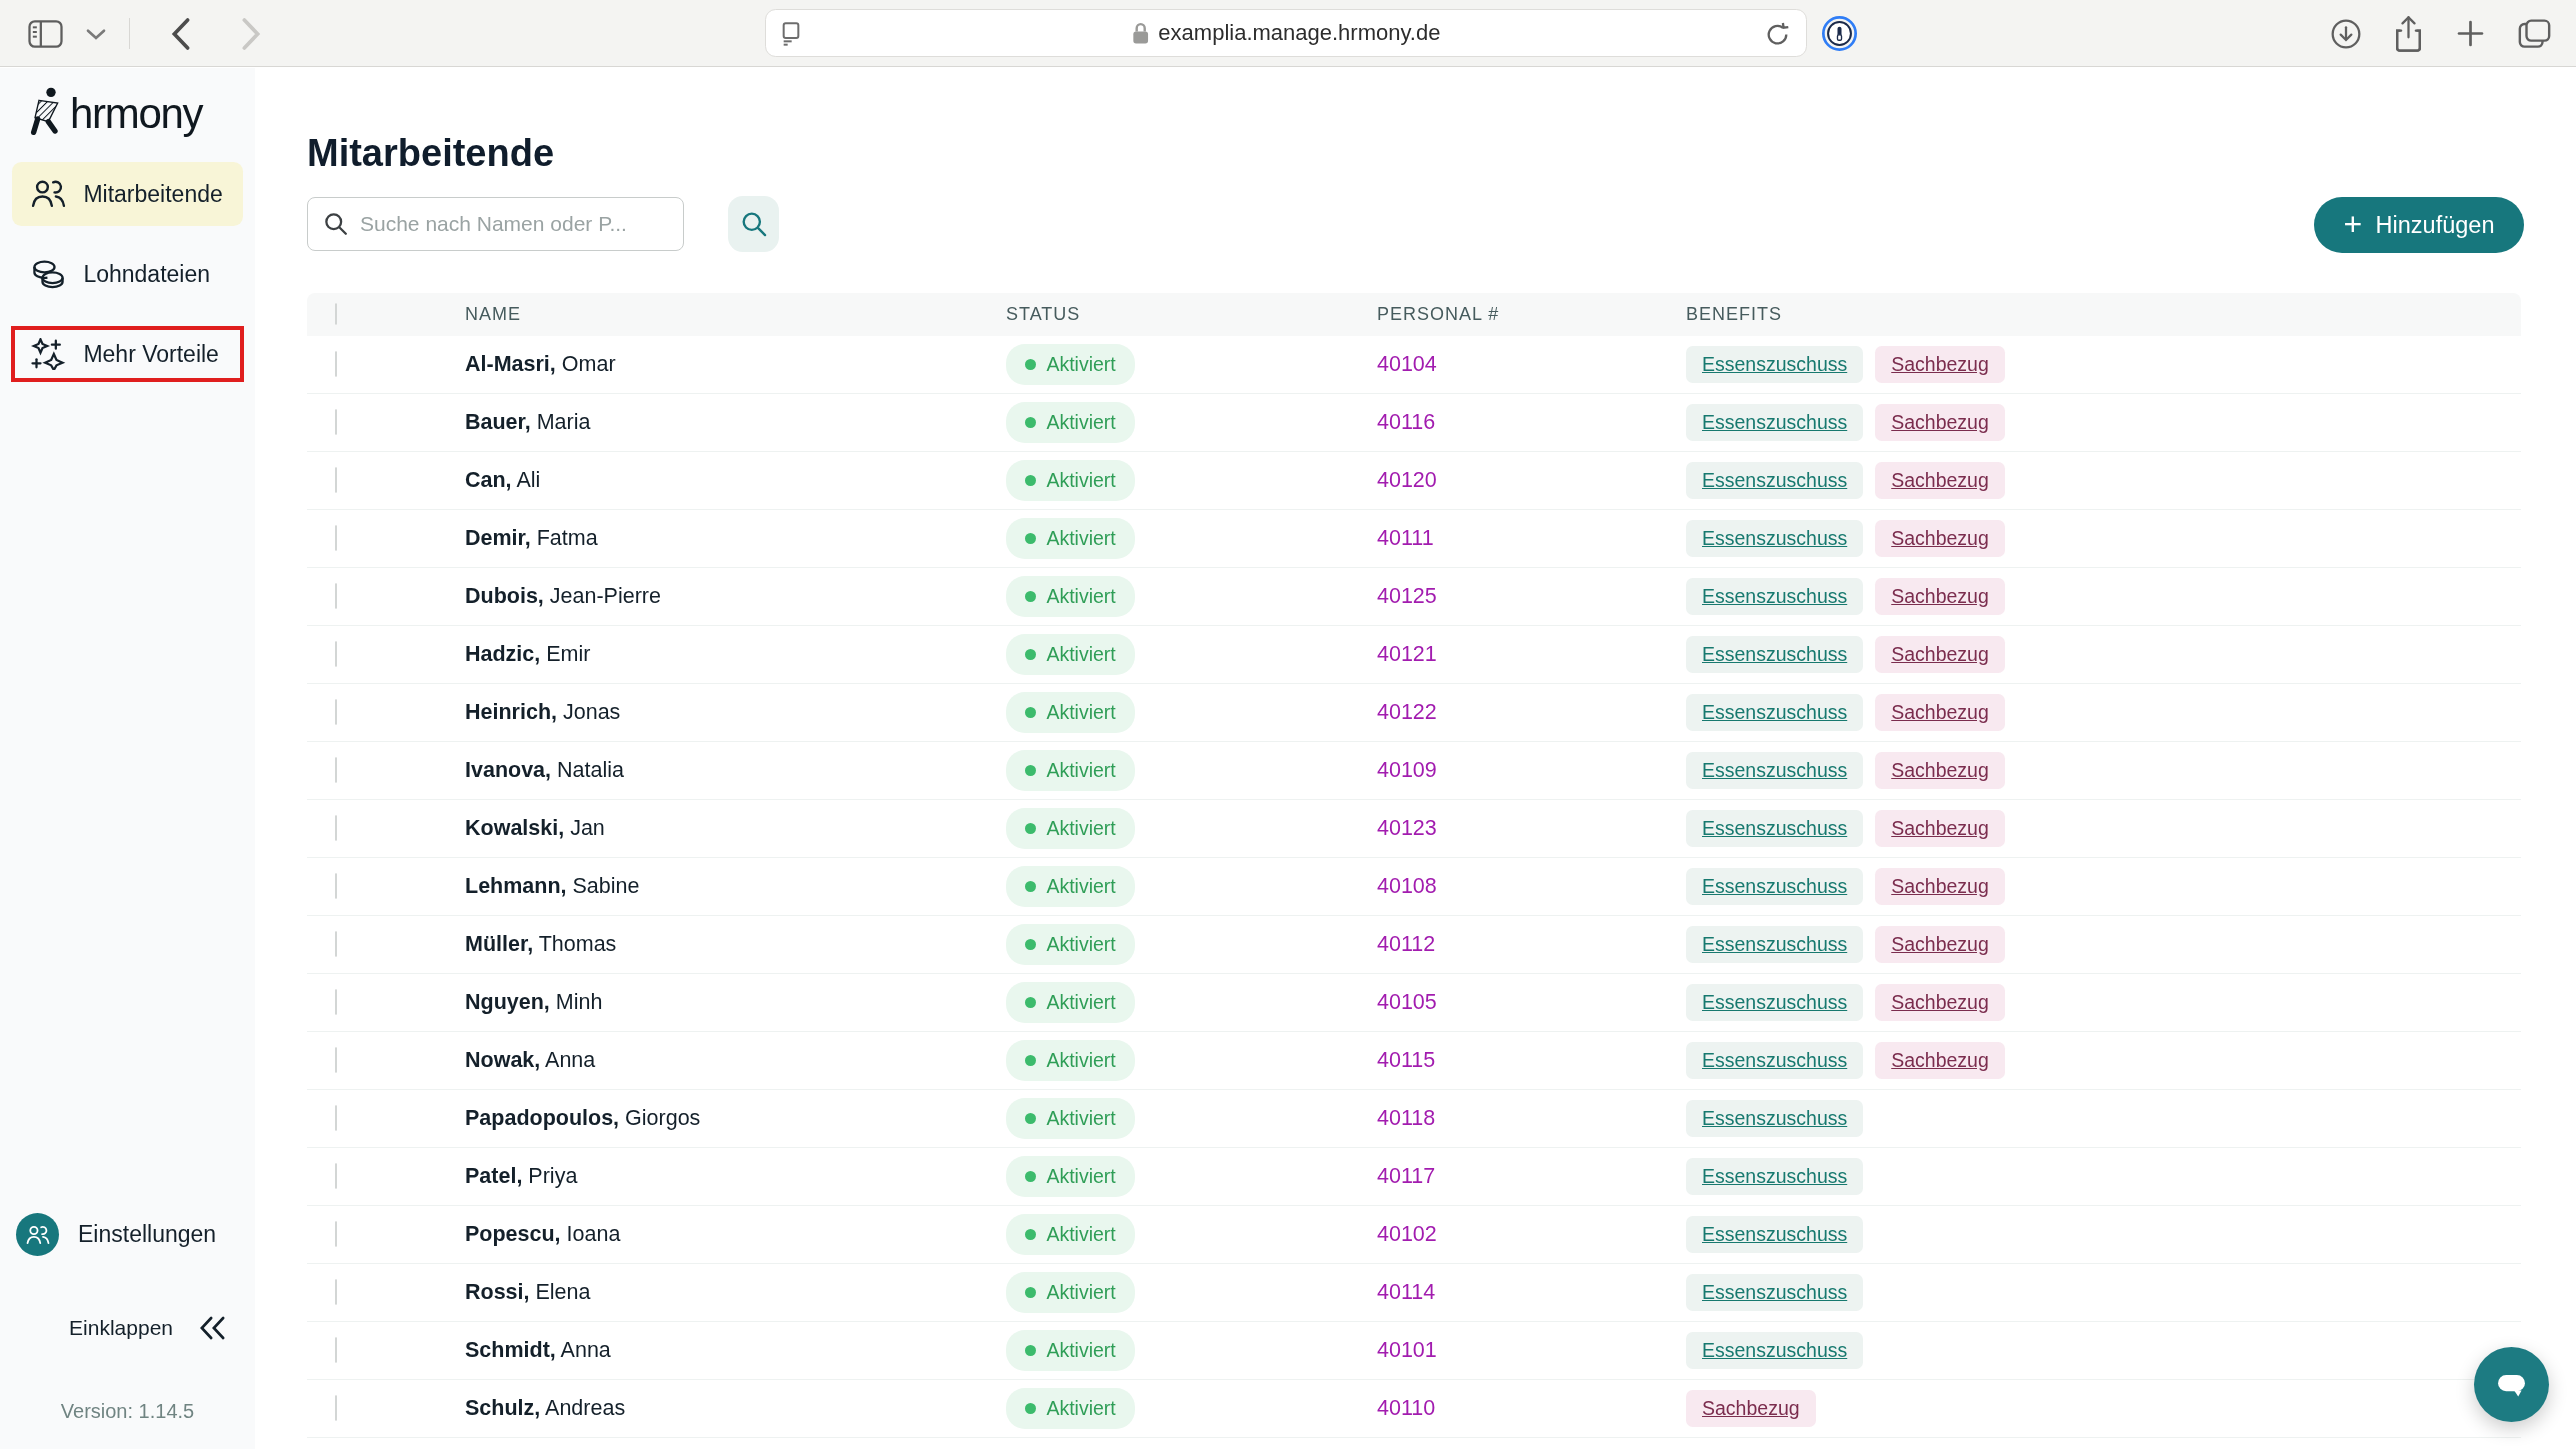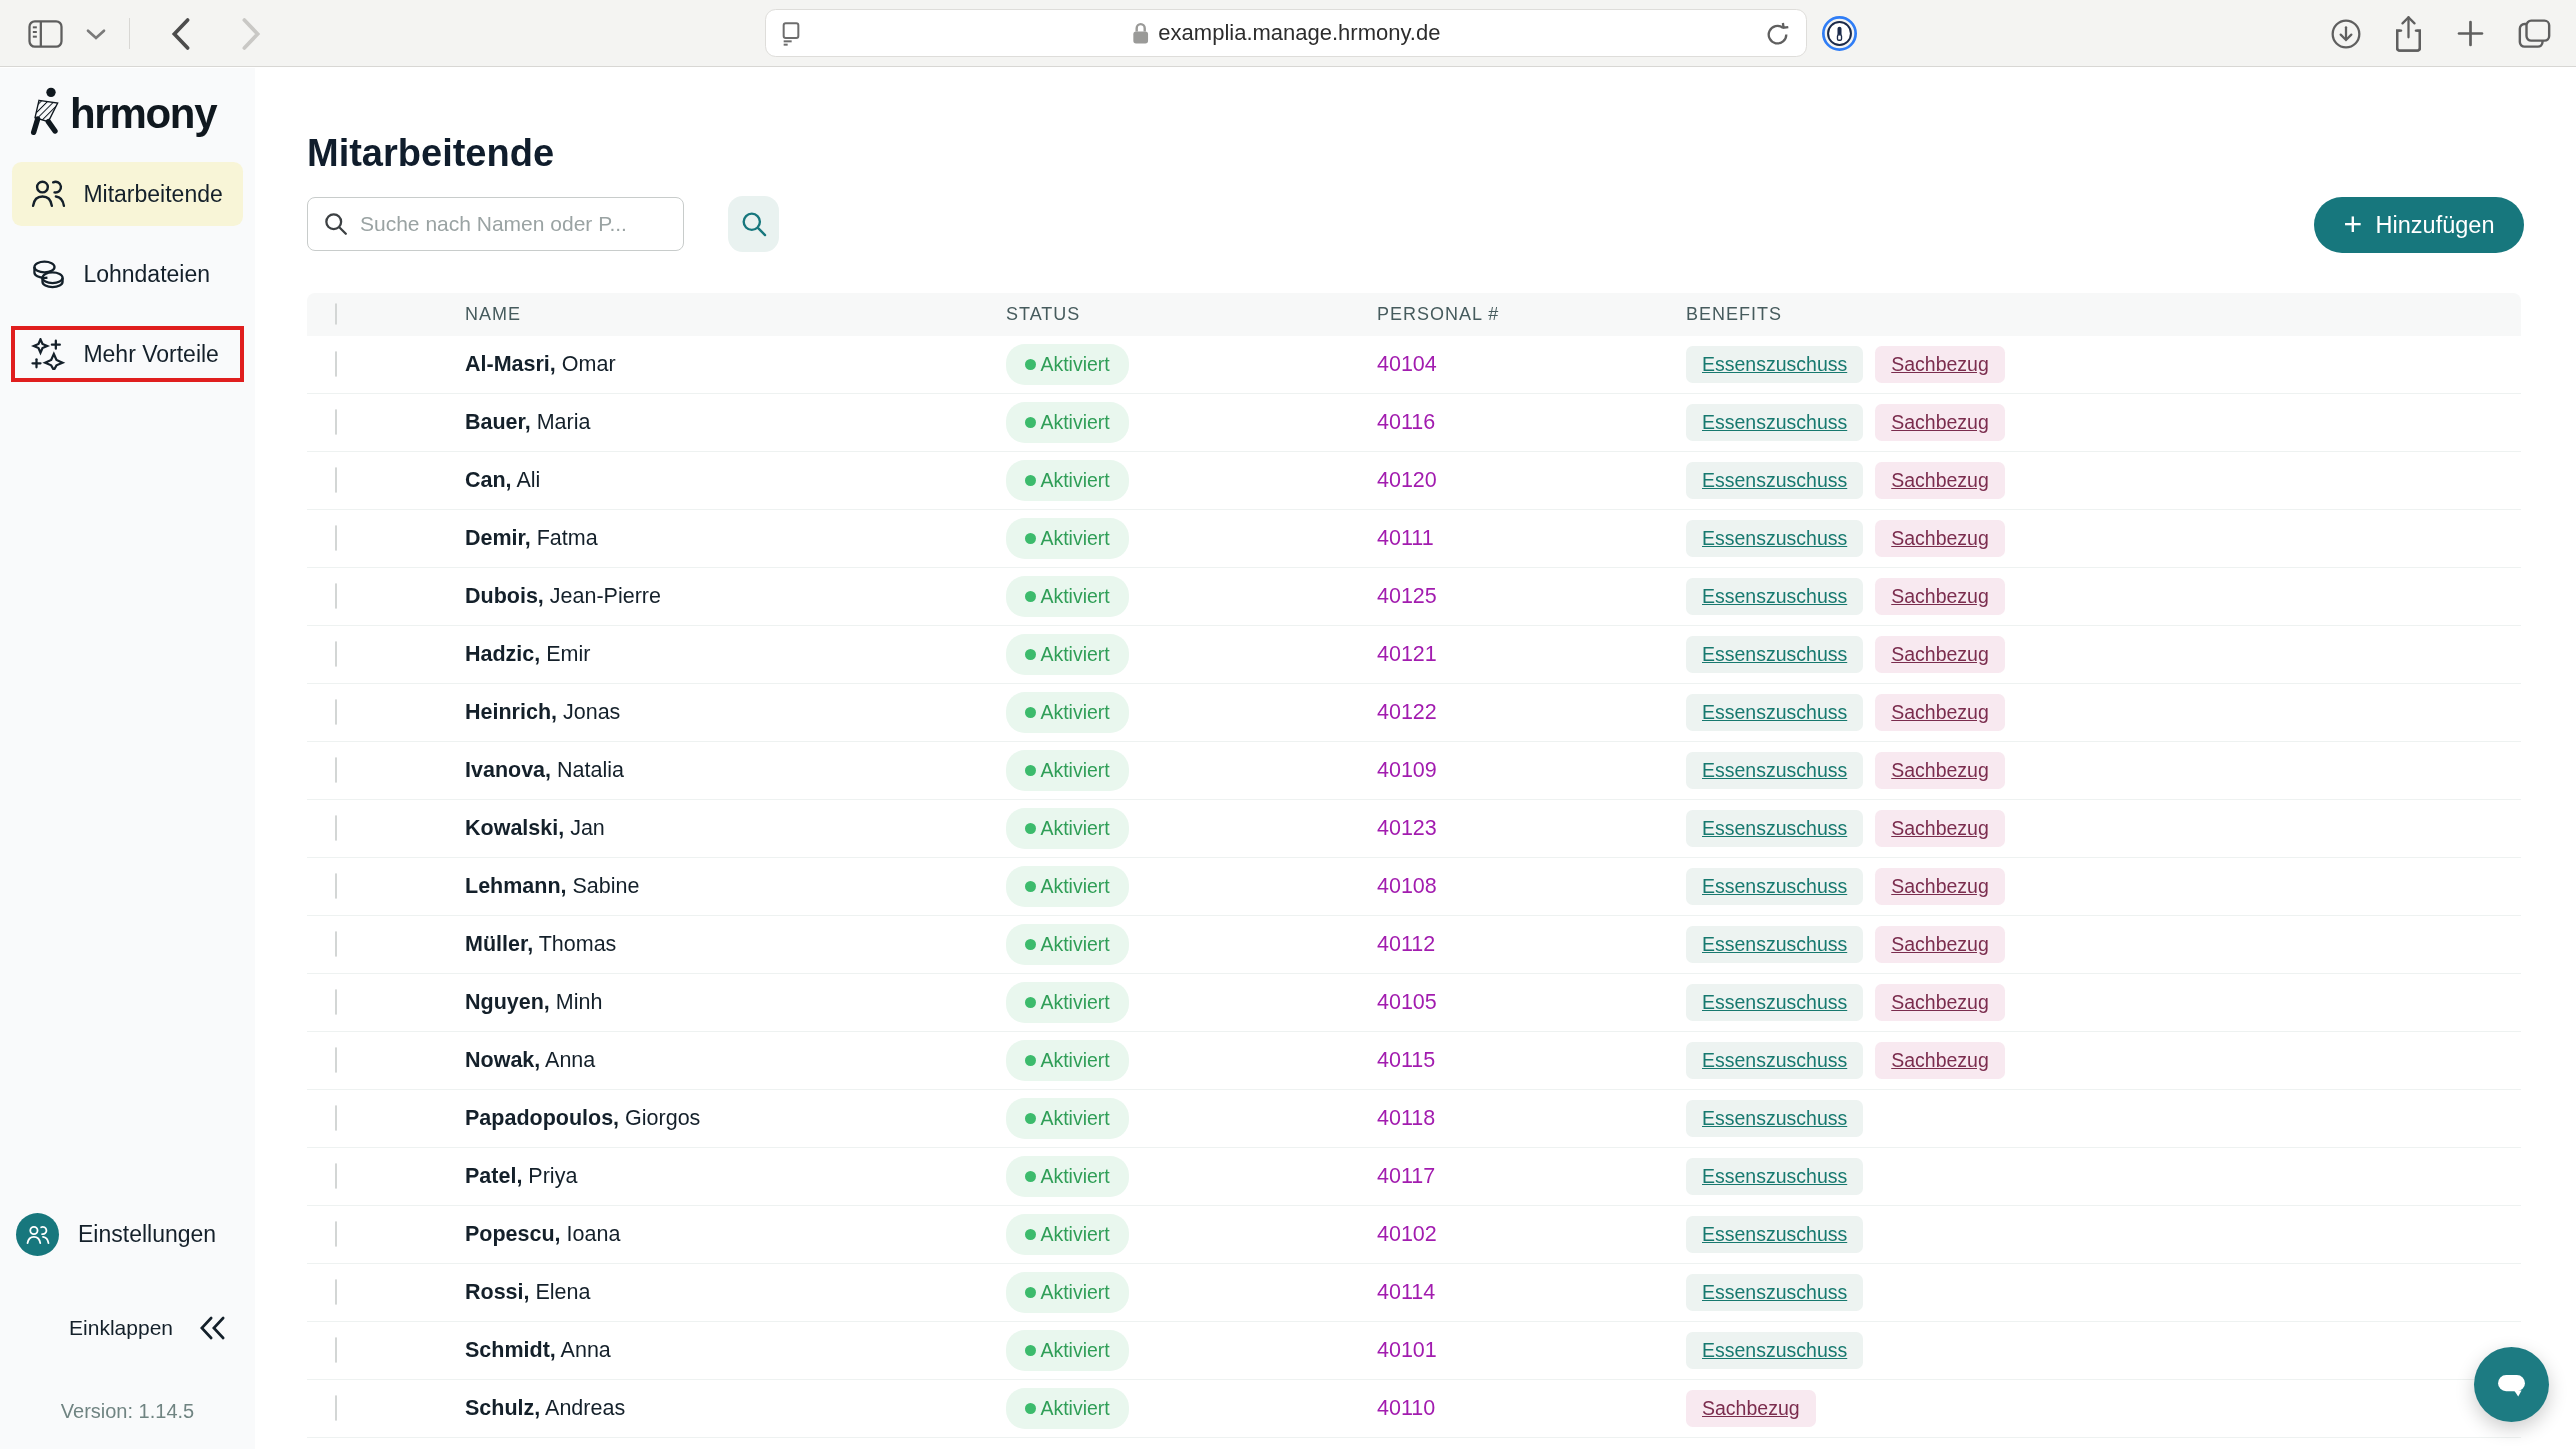--- a/index.html
+++ b/index.html
@@ -38,21 +38,21 @@
   .url-text { font-size: 22px; color: #2d2d2d; }
   .urlbar-reload { position: absolute; right: 14.8px; top: 10.7px; }
   .onepassword { position: absolute; left: 1822px; top: 16px; }
 
   
   .sidebar {
     position: absolute; top: 68px; left: 0; bottom: 0; width: 255px;
     background: #f9fafb;
   }
   .logo { position: absolute; top: 19px; left: 28px; display: flex; align-items: flex-end; gap: 4px; }
-  .logo-text { font-size: 42px; font-weight: 700; color: #10181f; letter-spacing: -1.3px; line-height: 1; }
+  .logo-text { font-size: 42px; font-weight: 400; color: #10181f; letter-spacing: -1.3px; line-height: 1; }
   .nav { position: absolute; top: 94px; left: 12px; right: 12px; display: flex; flex-direction: column; gap: 16px; }
   .nav-item {
     height: 64px; display: flex; align-items: center; gap: 17.4px;
     padding: 0 19px; border-radius: 9.4px; font-size: 23px; color: #14202a; cursor: pointer;
   }
   .nav-item.active { background: #f8f5d7; }
   .annotation-red-box {
     position: absolute; left: 10.7px; top: 258px; width: 233px; height: 56px;
     border: 4px solid #e01e1e; pointer-events: none;
   }
@@ -113,21 +113,21 @@
     font-size: 21.5px; cursor: pointer; background: #fff;
   }
   .cb-cell { padding-left: 28px; }
   .checkbox {
     width: 23px; height: 23px; border-radius: 6.7px; border: 1.3px solid #d3d6d5;
     background: #fff; box-shadow: inset 0 1.3px 2px rgba(0,0,0,0.07); cursor: pointer;
   }
   .name-last { font-weight: 700; color: #14202a; }
   .name-first { color: #14202a; }
   .badge-status {
-    display: inline-flex; align-items: center; gap: 4px;
+    display: inline-flex; align-items: center; gap: 10px;
     background: #e9f7ee; color: #2f9e57; border-radius: 19px;
     padding: 8.7px 19px; font-size: 19.5px;
   }
   .status-dot { width: 11.4px; height: 11.4px; border-radius: 50%; background: #3cbb6c; }
   .badge { display: inline-block; border-radius: 6.7px; padding: 7.4px 16px; font-size: 19.5px; margin-right: 12px; text-decoration: underline; }
   .benefit-teal { background: #edf3f1; color: #17796f; }
   .benefit-pink { background: #f8e9f0; color: #7b2d4e; }
   .personal-number { color: #a21caf; }
 
   

